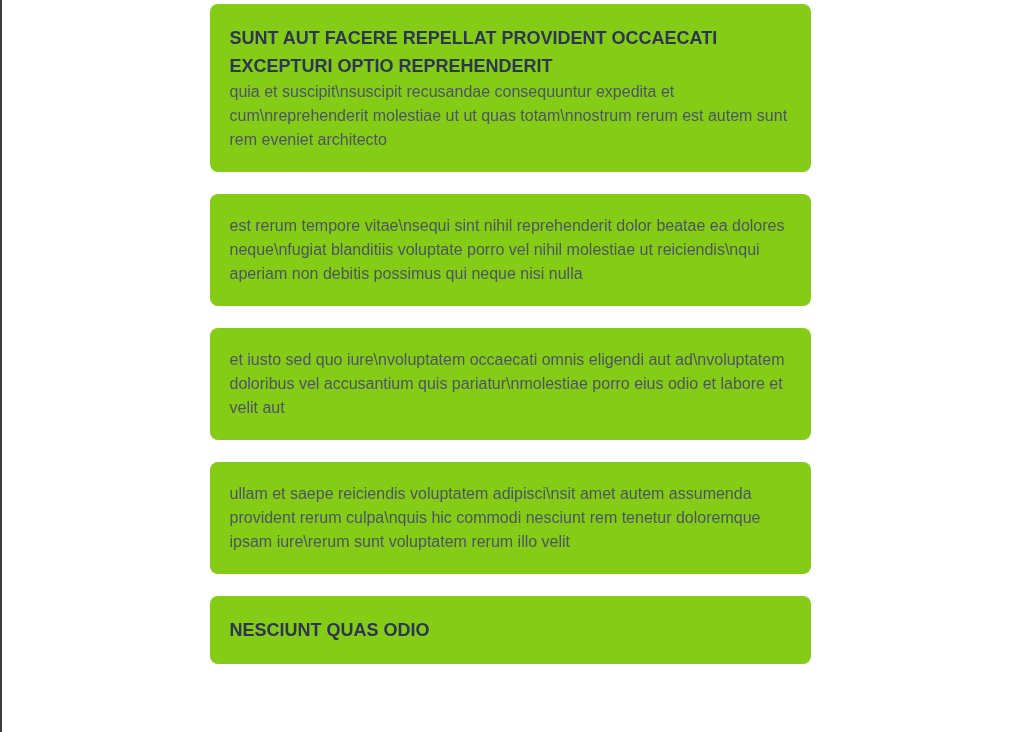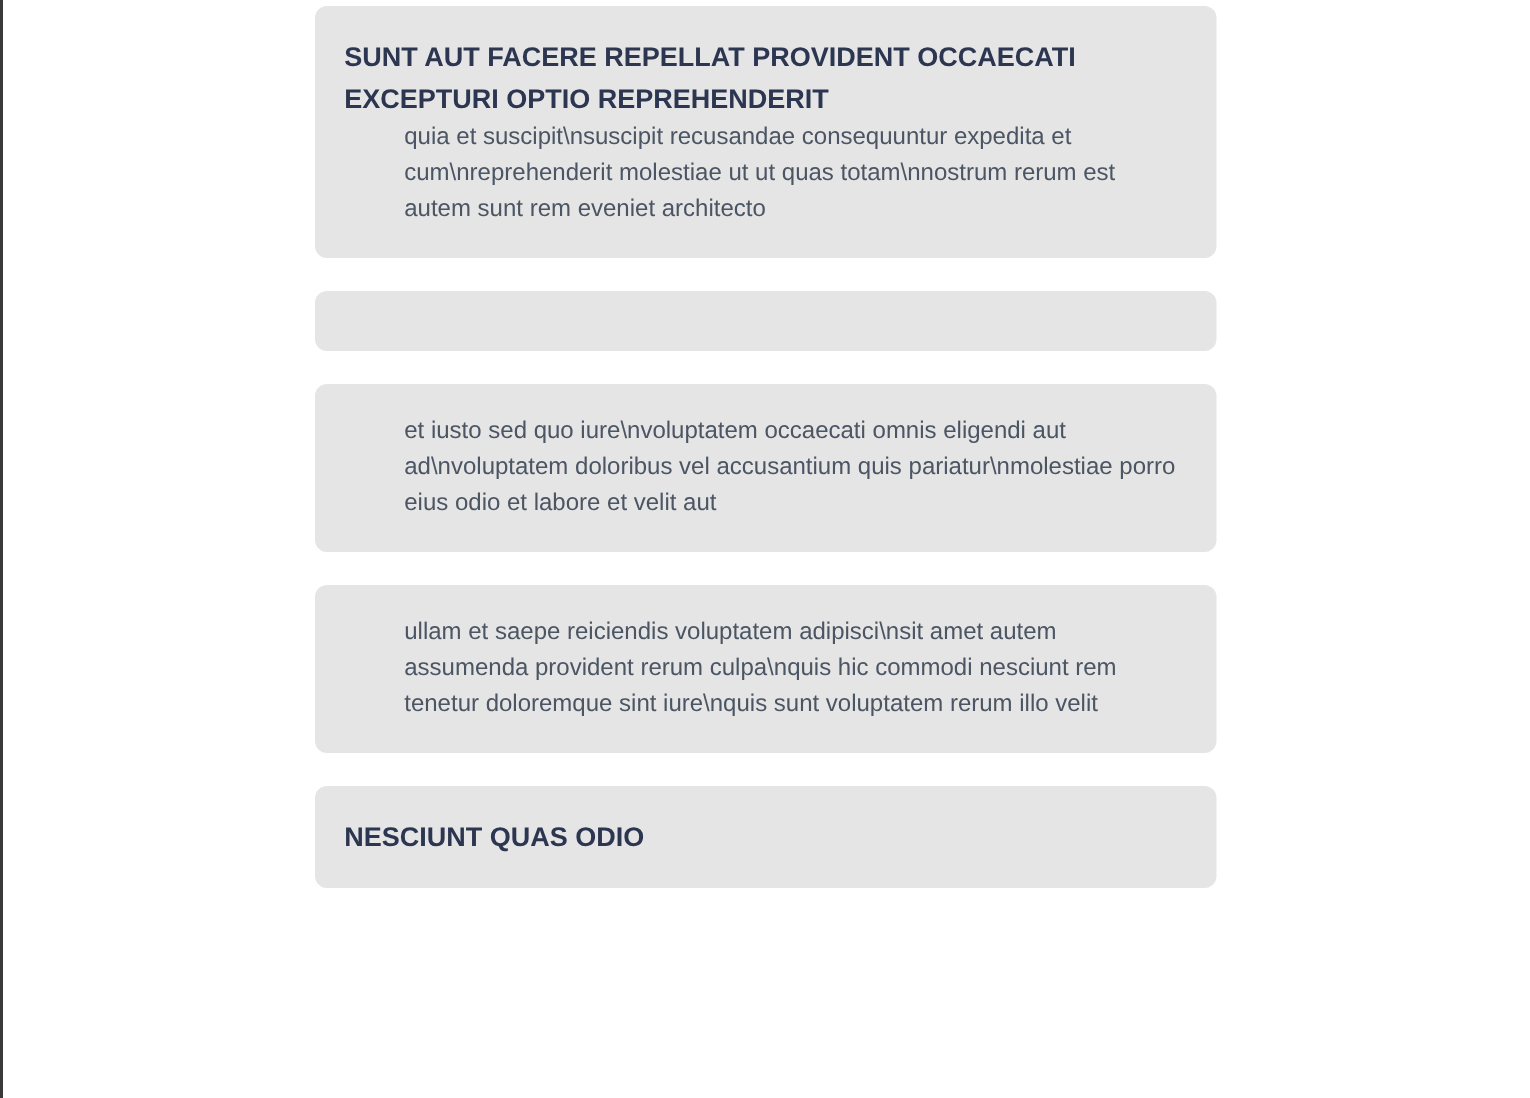--- a/index.html
+++ b/index.html
@@ -14,60 +14,60 @@
     position: absolute;
     left: 0; top: 0;
     width: 2px; height: 732px;
     background: #3a3a3c;
   }
   .posts-list {
     width: 601px;
     margin: 4px auto 0 auto;
   }
   .post-card {
-    background: #e5e5e5;
+    background: #84cc16;
     border-radius: 8px;
     padding: 20px 20px;
     margin-bottom: 22px;
   }
   .post-title {
     font-size: 18px;
     font-weight: 600;
     line-height: 28px;
     color: #2d3650;
     text-transform: uppercase;
   }
   .post-body {
     font-size: 16px;
     font-weight: 400;
     line-height: 24px;
     color: #4b5563;
-    margin-left: 40px;
   }
 </style>
 </head>
 <body>
 
 <div class="window-left-border"></div>
 
 <main class="posts-list">
 
   <article class="post-card">
     <h2 class="post-title">SUNT AUT FACERE REPELLAT PROVIDENT OCCAECATI EXCEPTURI OPTIO REPREHENDERIT</h2>
     <p class="post-body">quia et suscipit\nsuscipit recusandae consequuntur expedita et cum\nreprehenderit molestiae ut ut quas totam\nnostrum rerum est autem sunt rem eveniet architecto</p>
   </article>
 
   <article class="post-card">
+    <p class="post-body">est rerum tempore vitae\nsequi sint nihil reprehenderit dolor beatae ea dolores neque\nfugiat blanditiis voluptate porro vel nihil molestiae ut reiciendis\nqui aperiam non debitis possimus qui neque nisi nulla</p>
   </article>
 
   <article class="post-card">
     <p class="post-body">et iusto sed quo iure\nvoluptatem occaecati omnis eligendi aut ad\nvoluptatem doloribus vel accusantium quis pariatur\nmolestiae porro eius odio et labore et velit aut</p>
   </article>
 
   <article class="post-card">
-    <p class="post-body">ullam et saepe reiciendis voluptatem adipisci\nsit amet autem assumenda provident rerum culpa\nquis hic commodi nesciunt rem tenetur doloremque sint iure\nquis sunt voluptatem rerum illo velit</p>
+    <p class="post-body">ullam et saepe reiciendis voluptatem adipisci\nsit amet autem assumenda provident rerum culpa\nquis hic commodi nesciunt rem tenetur doloremque ipsam iure\rerum sunt voluptatem rerum illo velit</p>
   </article>
 
   <article class="post-card">
     <h2 class="post-title">NESCIUNT QUAS ODIO</h2>
   </article>
 
 </main>
 
 </body></html>

